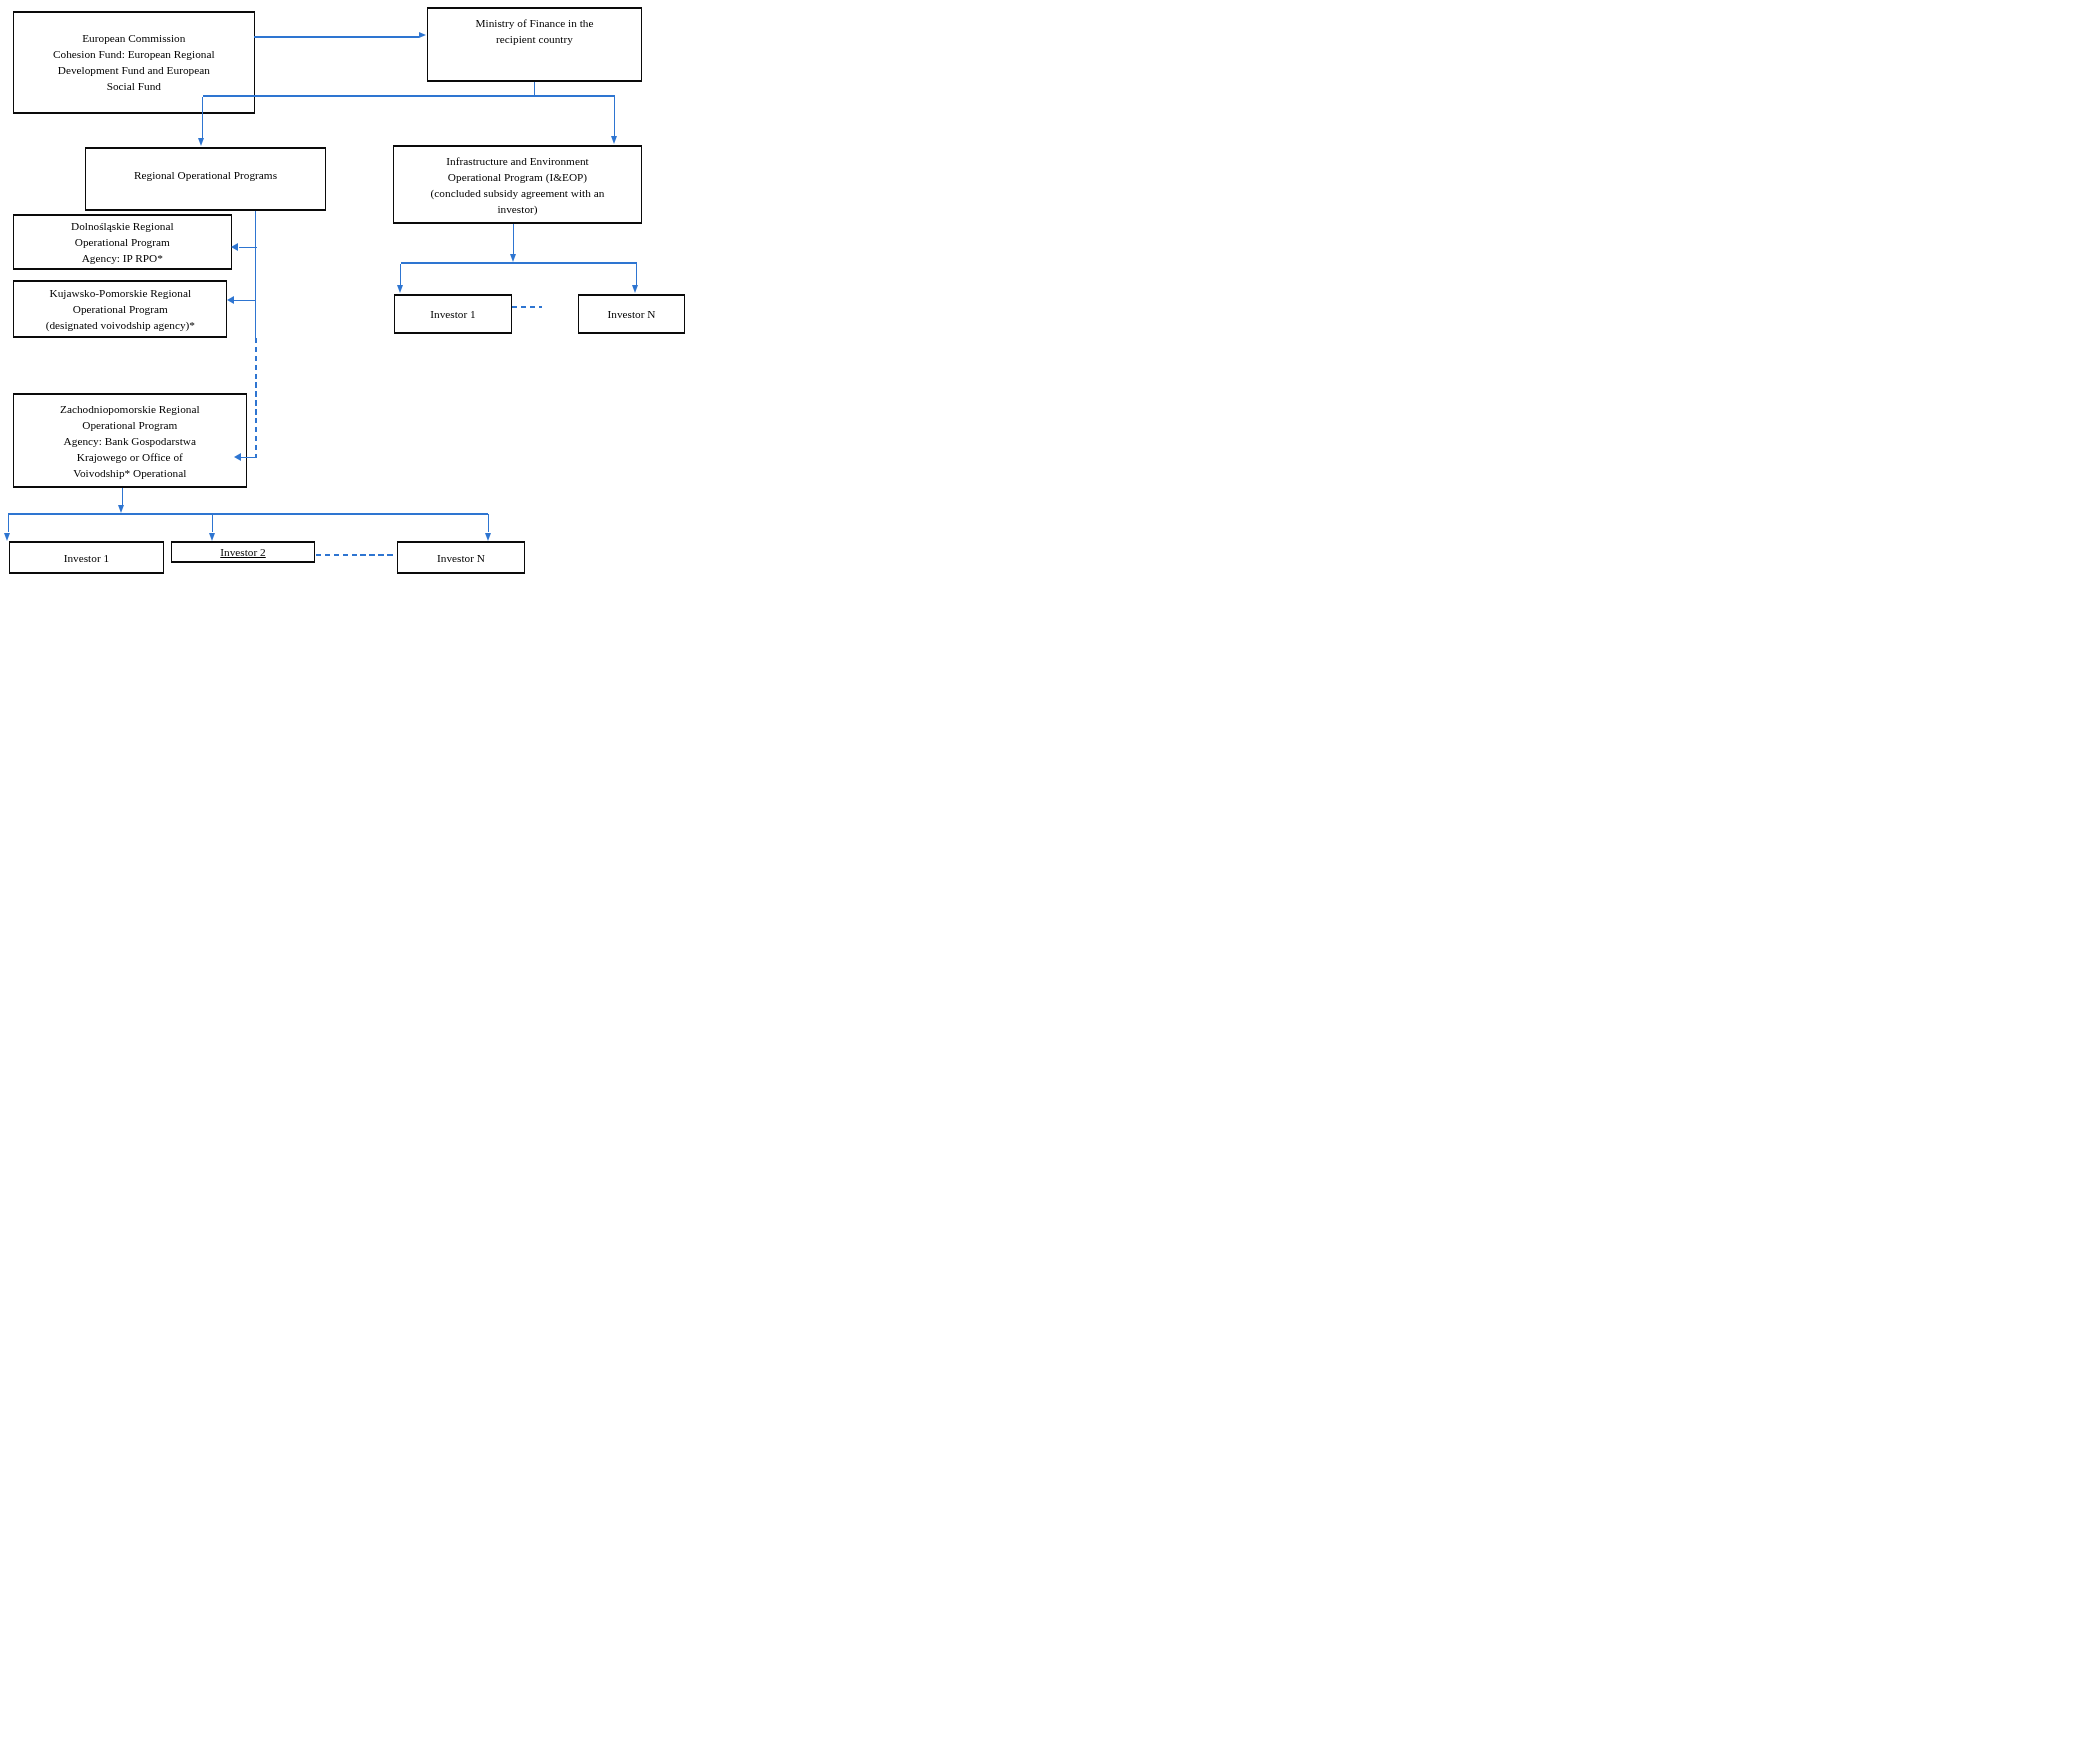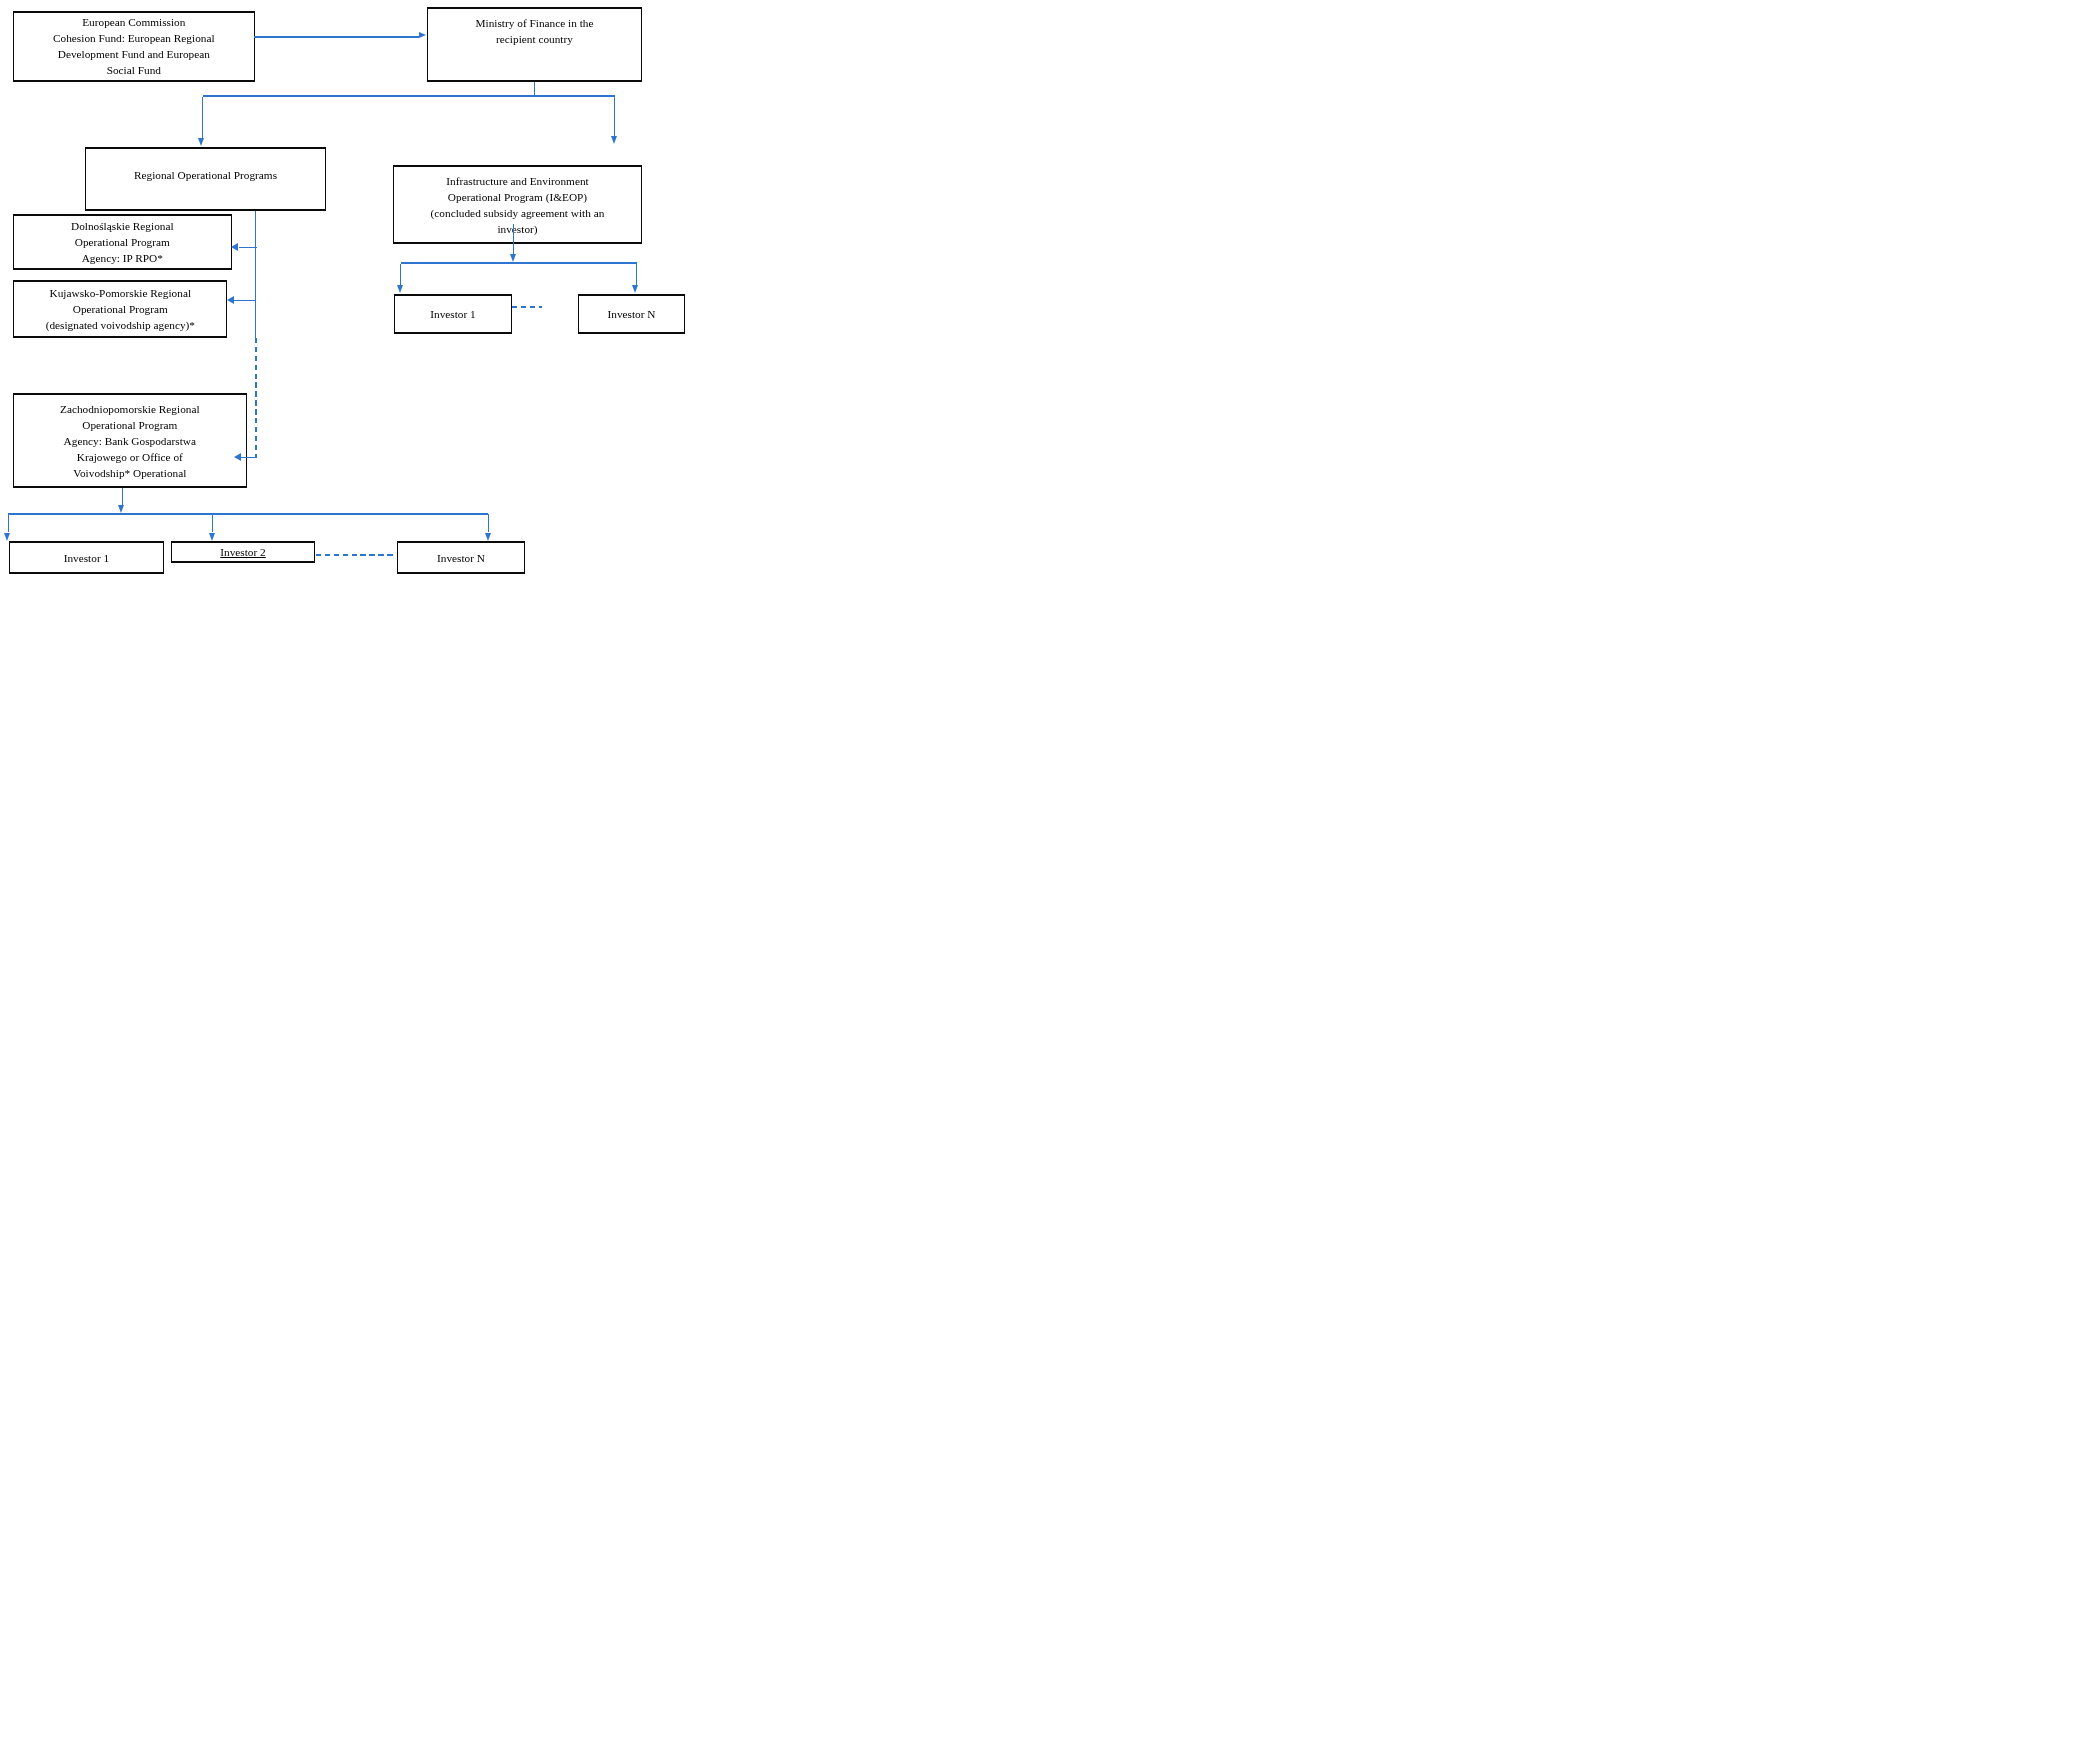--- a/index.html
+++ b/index.html
@@ -31,24 +31,24 @@
     align-items: center;
     justify-content: center;
     text-align: center;
     font-size: 11.3px;
     line-height: 16px;
   }
   .node.top-align { justify-content: flex-start; }
   .txt { width: 100%; white-space: nowrap; }
 
   
-  #ec        { left: 12.8px;  top: 10.8px;   width: 242px; height: 71px; }
+  #ec        { left: 12.8px;  top: 10.8px;   width: 242px; height: 103px; }
   #ministry  { left: 427px; top: 6.9px;   width: 215px; height: 75px; padding-top: 5.9px; }
   #rop       { left: 85px; top: 147px;  width: 241px; height: 64px; padding-top: 18px; }
-  #ieop      { left: 393px; top: 145px;  width: 249px; height: 79px; margin-top: 20px; }
+  #ieop      { left: 393px; top: 145px;  width: 249px; height: 79px; }
   #dolno     { left: 12.8px;  top: 214px;  width: 219px; height: 56px; }
   #kuj       { left: 13.3px;  top: 280px;  width: 214px; height: 58px; }
   #zach      { left: 12.8px;  top: 393px;  width: 234px; height: 95px; }
   #inv1r     { left: 394px; top: 294px;  width: 118px; height: 40px; }
   #invnr     { left: 578px;top: 294px;  width: 107px; height: 40px; }
   #inv1b     { left: 8.9px;  top: 541px; width: 155px; height: 33px; }
   #inv2b     { left: 171px; top: 541px; width: 144px; height: 22px; text-decoration: underline; }
   #invnb     { left: 397px; top: 541px; width: 128px; height: 33px; }
 
   

